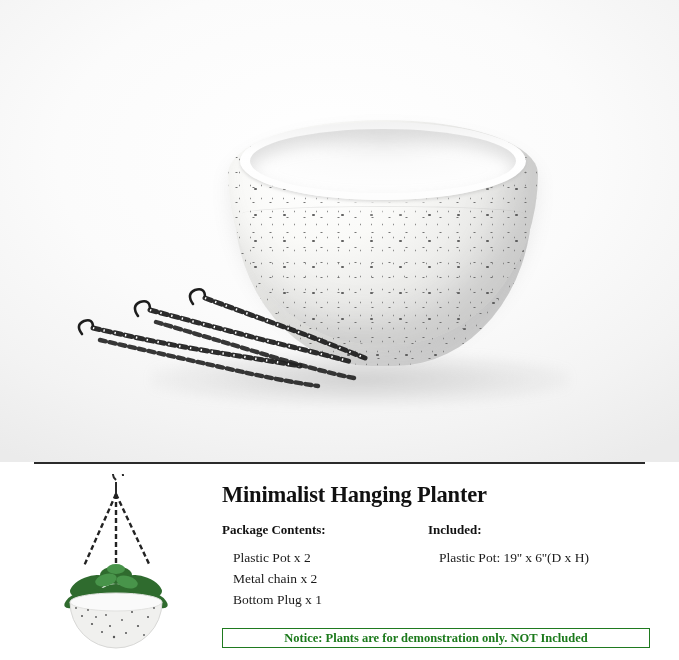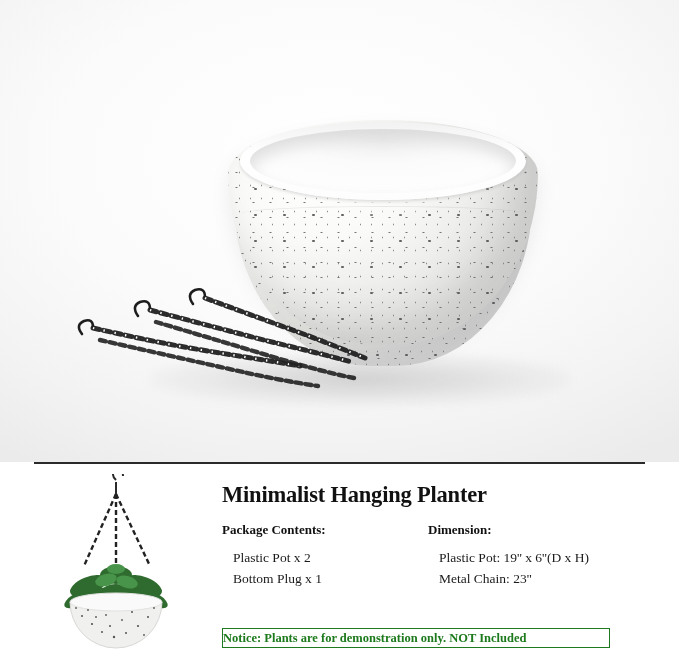--- a/index.html
+++ b/index.html
@@ -181,26 +181,27 @@
     font-size: 13.5px;
     color: #1a1a1a;
     line-height: 21px;
     white-space: nowrap;
     margin-left: 11px;
   }
   .notice {
     position: absolute;
     left: 222px;
     top: 166px;
-    width: 388px;
+    width: 428px;
     height: 20px;
     border: 1.5px solid #1f7a1f;
     box-sizing: border-box;
     display: flex;
     align-items: center;
+    justify-content: center;
   }
   .notice span {
     font-size: 12.5px;
     font-weight: bold;
     color: #1c7a1c;
     white-space: nowrap;
   }
 </style>
 </head>
 <body>
@@ -298,25 +299,25 @@
       <circle cx="84" cy="152" r="1"></circle>
         <circle cx="50" cy="134" r="0.9"></circle>
     </g>
   </svg>
 
   <div class="info-title">Minimalist Hanging Planter</div>
 
   <div class="col-contents">
     <div class="col-head">Package Contents:</div>
     <div class="col-line">Plastic Pot x 2</div>
+    <div class="col-line">Metal chain x 2</div>
     <div class="col-line">Bottom Plug x 1</div>
   </div>
 
   <div class="col-dimension">
-    <div class="col-head">Dimension:</div>
+    <div class="col-head">Included:</div>
     <div class="col-line">Plastic Pot: 19'' x 6''(D x H)</div>
-    <div class="col-line">Metal Chain: 23''</div>
   </div>
 
   <div class="notice">
     <span>Notice: Plants are for demonstration only. NOT Included</span>
   </div>
 </div>
 
 </body></html>

